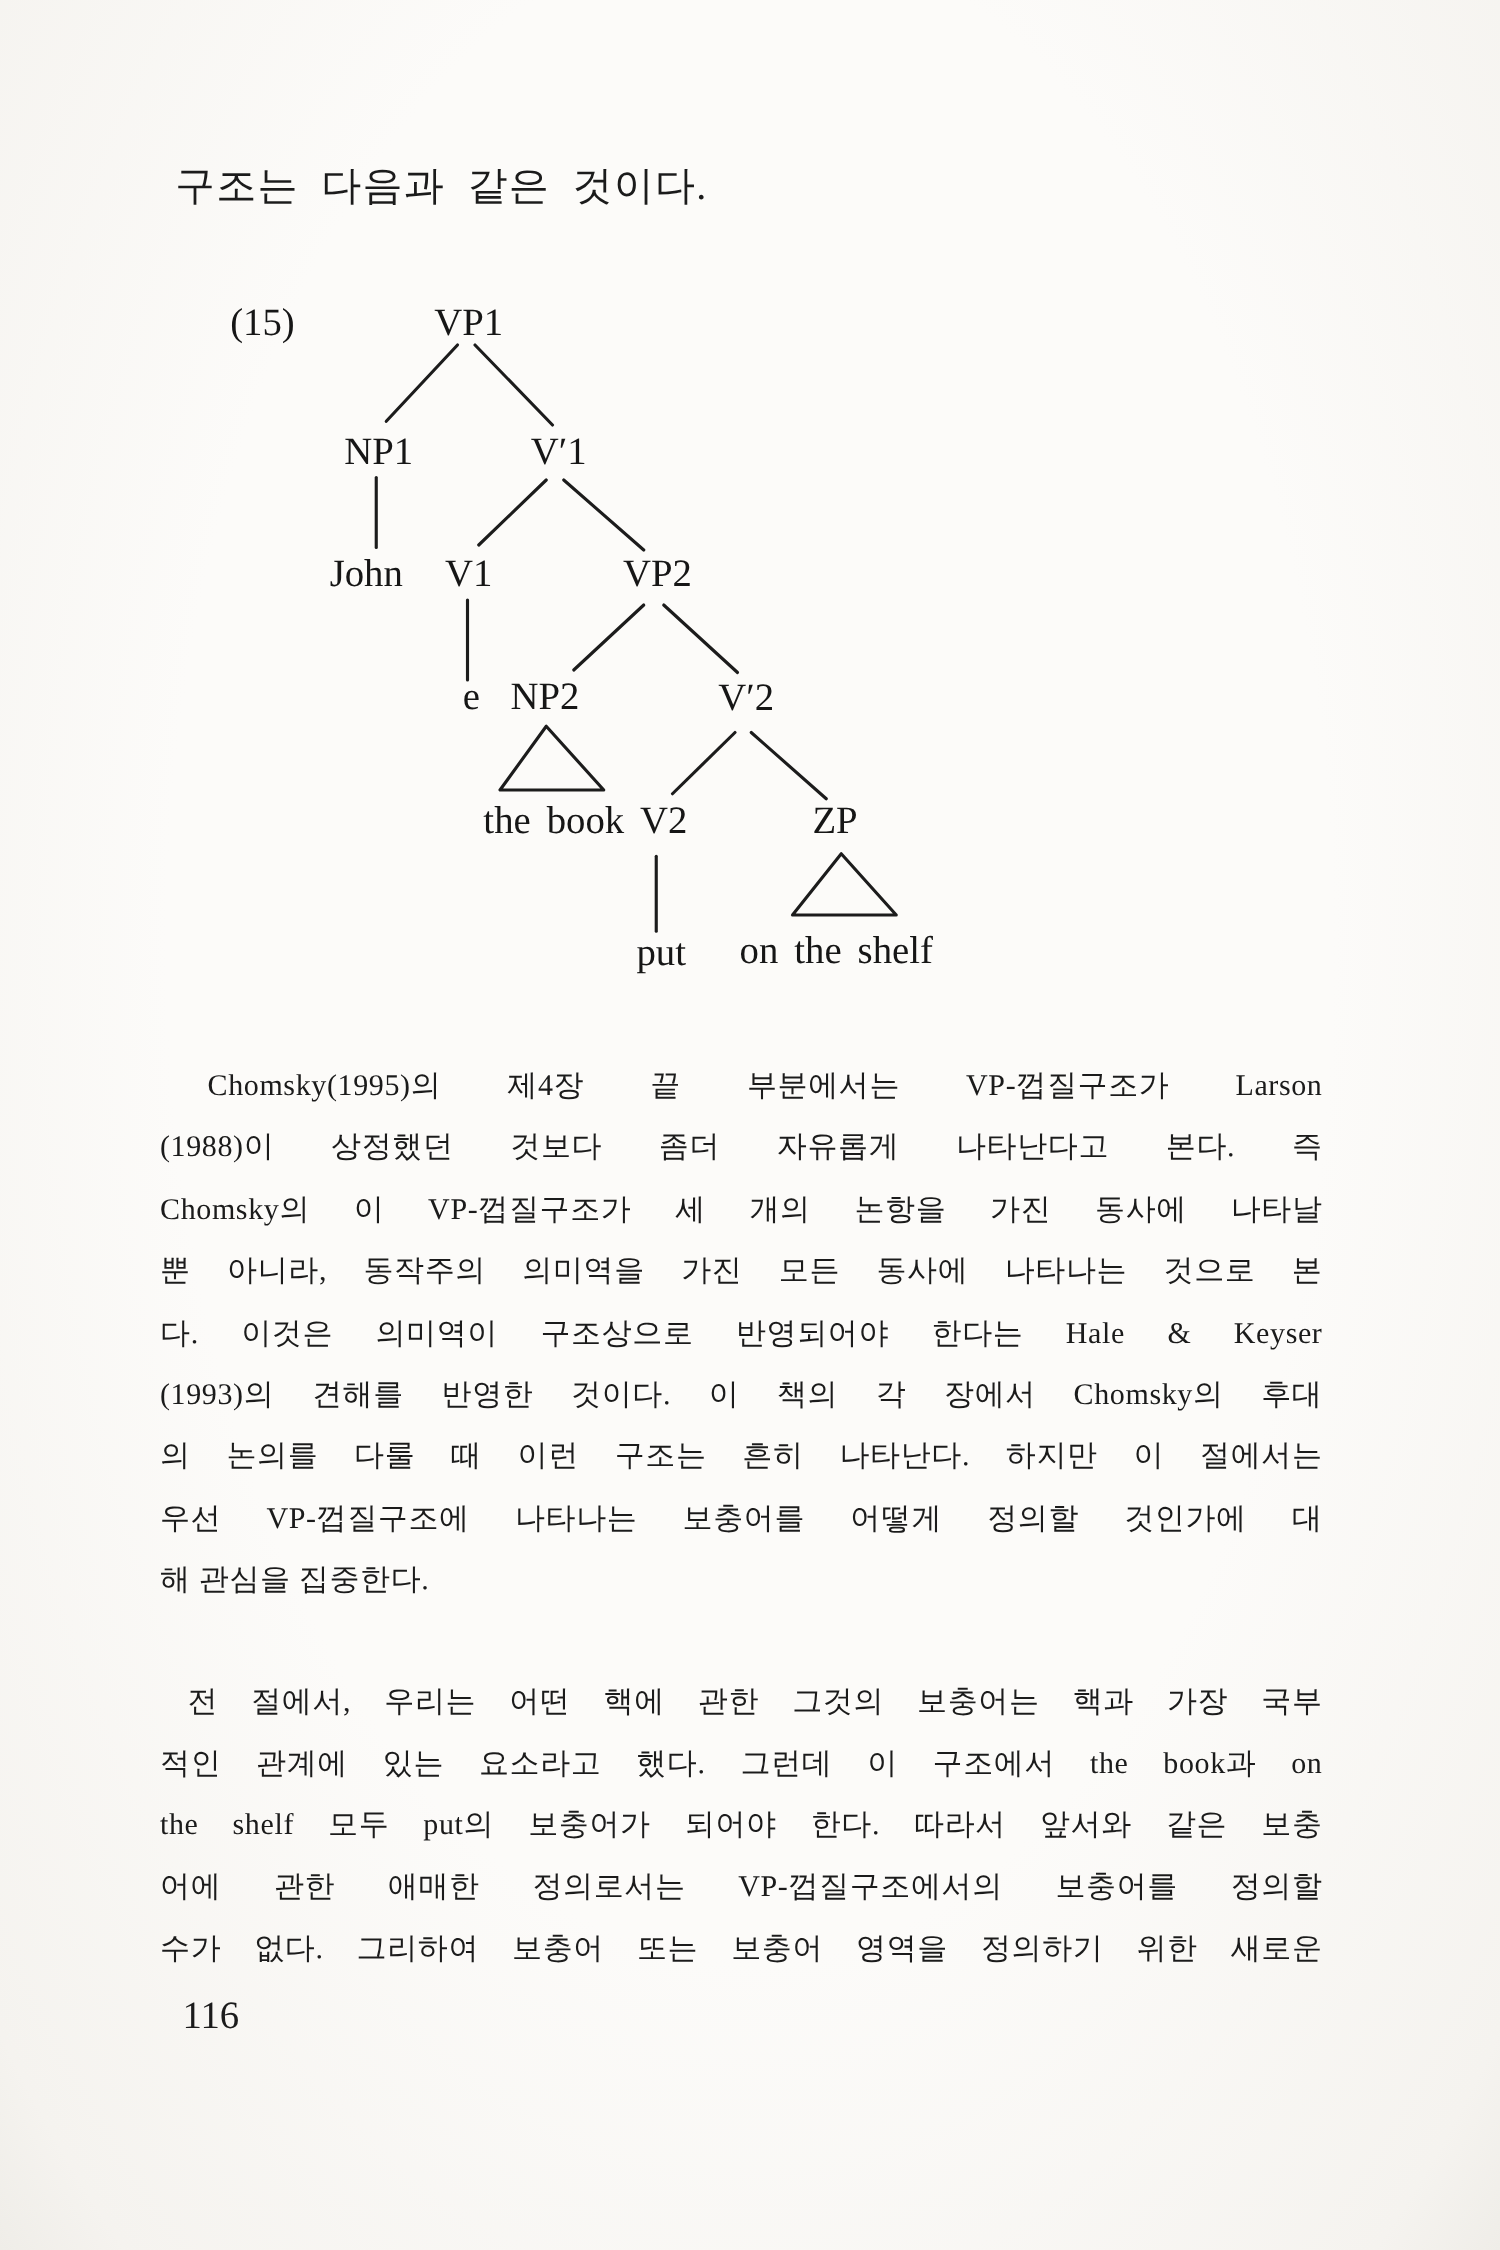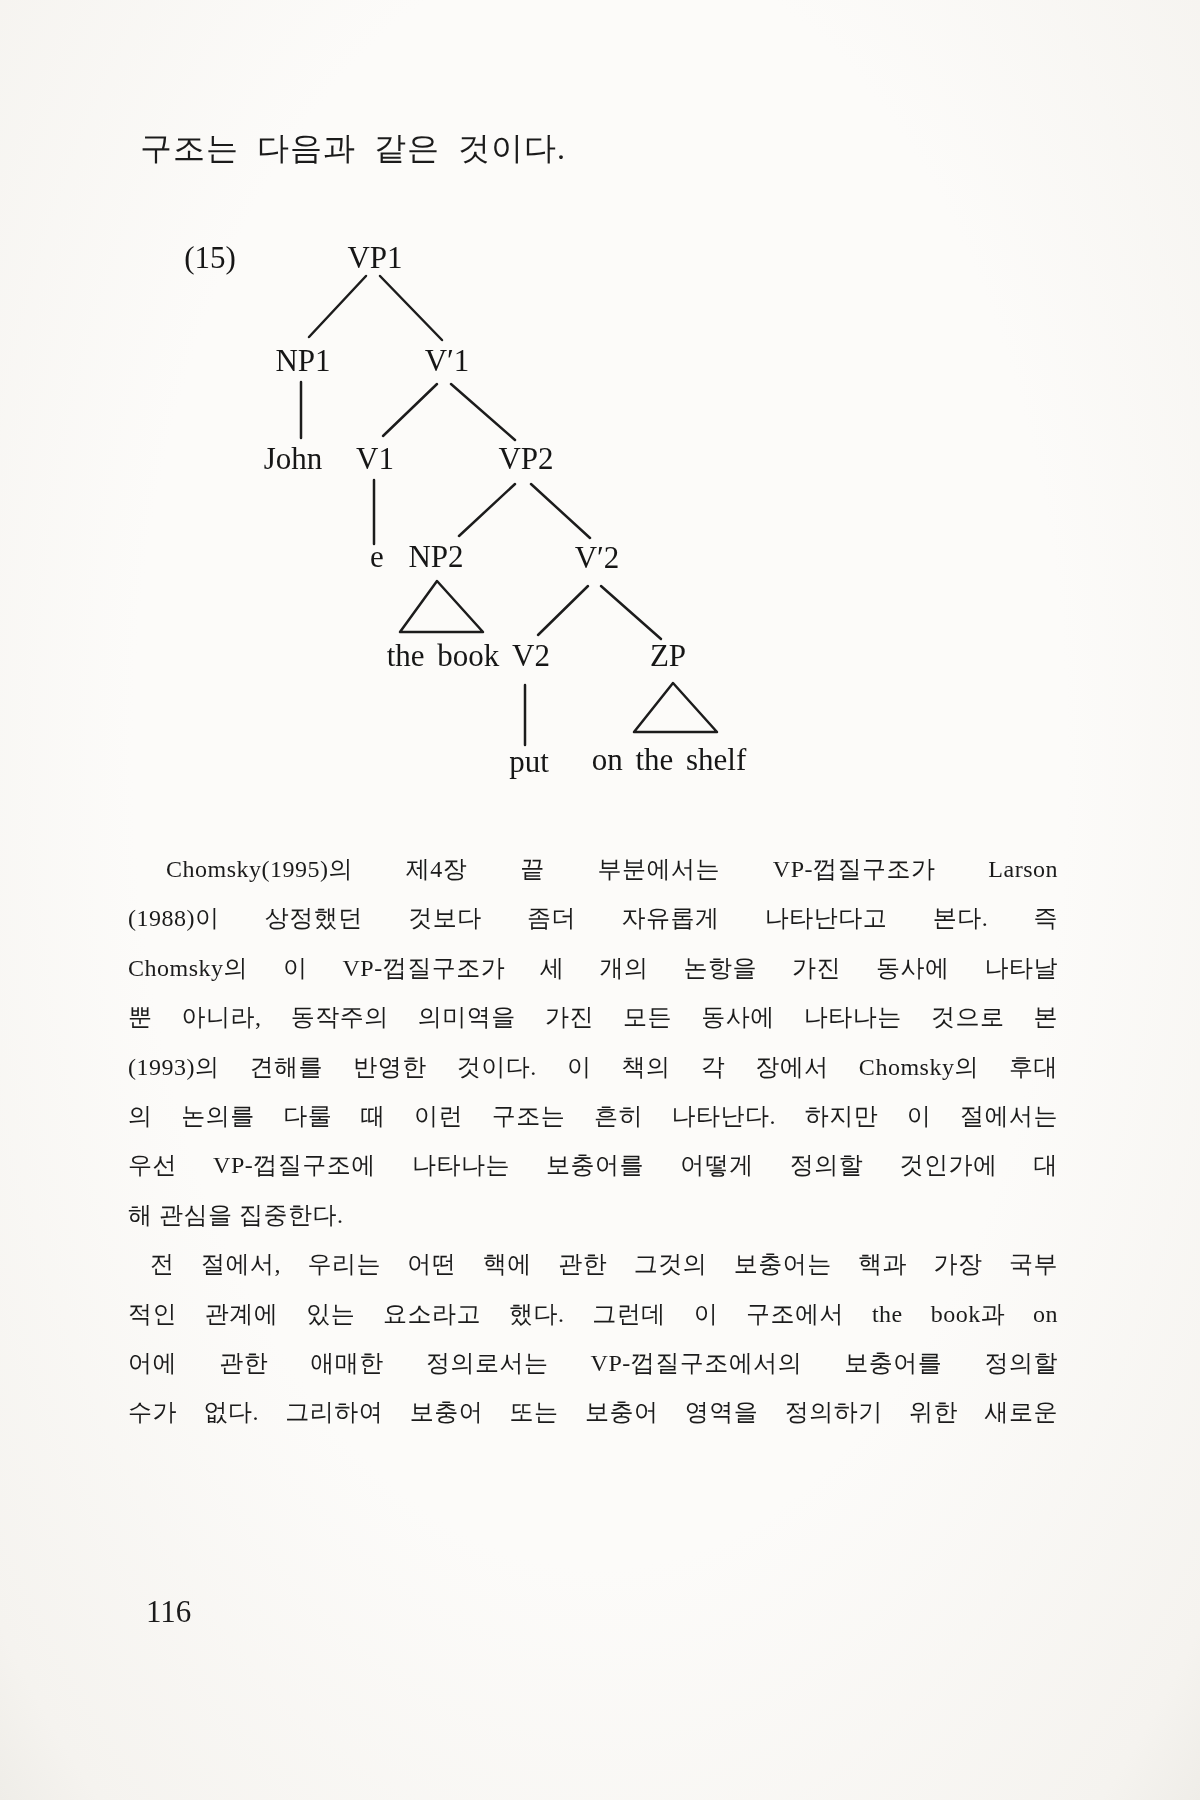--- a/index.html
+++ b/index.html
@@ -49,21 +49,21 @@
     letter-spacing: 0.5px;
   }
   .bline {
     height: 49.4px;
     line-height: 49.4px;
     overflow: hidden;
     text-align: justify;
     text-align-last: justify;
   }
   .bline.indent-lg { text-indent: 38px; }
-  .bline.indent-sm { text-indent: 22px; }
+  .bline.indent-sm { text-indent: 22px; margin-top: 48px; }
   .bline.align-left { text-align: center; text-align-last: left; }
   .page-number {
     position: absolute;
     left: 146px; top: 1594px;
     font-size: 31px;
   }
 </style>
 </head>
 <body>
 
@@ -104,25 +104,27 @@
     <text x="668" y="666">ZP</text>
     <text x="529" y="772">put</text>
     <text x="669" y="770" class="phrase-leaf">on the shelf</text>
   </svg>
 
   <div class="body-lines">
     <div class="bline indent-lg">Chomsky(1995)의 제4장 끝 부분에서는 VP-껍질구조가 Larson</div>
     <div class="bline">(1988)이 상정했던 것보다 좀더 자유롭게 나타난다고 본다. 즉</div>
     <div class="bline">Chomsky의 이 VP-껍질구조가 세 개의 논항을 가진 동사에 나타날</div>
     <div class="bline">뿐 아니라, 동작주의 의미역을 가진 모든 동사에 나타나는 것으로 본</div>
+    <div class="bline">다. 이것은 의미역이 구조상으로 반영되어야 한다는 Hale &amp; Keyser</div>
     <div class="bline">(1993)의 견해를 반영한 것이다. 이 책의 각 장에서 Chomsky의 후대</div>
     <div class="bline">의 논의를 다룰 때 이런 구조는 흔히 나타난다. 하지만 이 절에서는</div>
     <div class="bline">우선 VP-껍질구조에 나타나는 보충어를 어떻게 정의할 것인가에 대</div>
     <div class="bline align-left">해 관심을 집중한다.</div>
     <div class="bline indent-sm">전 절에서, 우리는 어떤 핵에 관한 그것의 보충어는 핵과 가장 국부</div>
     <div class="bline">적인 관계에 있는 요소라고 했다. 그런데 이 구조에서 the book과 on</div>
+    <div class="bline">the shelf 모두 put의 보충어가 되어야 한다. 따라서 앞서와 같은 보충</div>
     <div class="bline">어에 관한 애매한 정의로서는 VP-껍질구조에서의 보충어를 정의할</div>
     <div class="bline">수가 없다. 그리하여 보충어 또는 보충어 영역을 정의하기 위한 새로운</div>
   </div>
 
   <div class="page-number">116</div>
 
 </div>
 
 </body></html>

